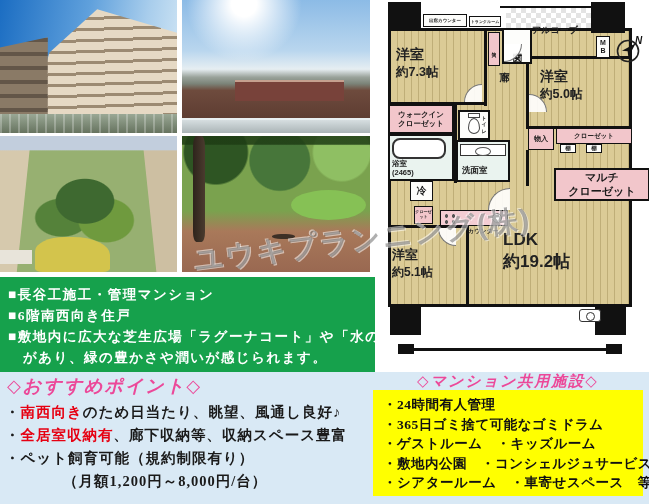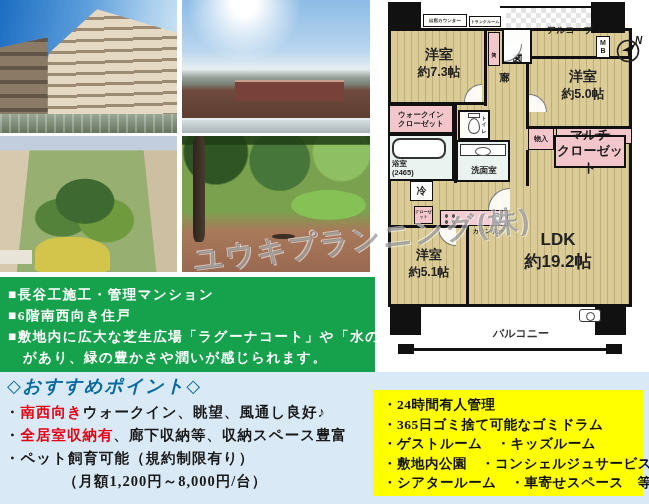--- a/index.html
+++ b/index.html
@@ -53,42 +53,42 @@
 
   
   #green-box{position:absolute;left:0;top:277px;width:375px;height:95px;background:#16a14c;
     color:#fff;font-weight:bold;font-size:13.5px;letter-spacing:1.5px;padding:7px 0 0 8px;box-sizing:border-box;}
   #green-box .note-line{line-height:21px;white-space:nowrap;}
 
   
   #blue-bg{position:absolute;left:0;top:372px;width:649px;height:132px;background:#d9e9f5;}
 
   #recommend{position:absolute;left:5px;top:372px;width:368px;}
-  .sec-title{color:#0369a1;font-weight:800;font-size:18px;letter-spacing:2px;
+  .sec-title{color:#ec4899;font-weight:800;font-size:18px;letter-spacing:2px;
     font-family:"Liberation Sans","DejaVu Sans",sans-serif;font-style:italic;}
   #recommend .sec-title{margin:2px 0 3px 2px;}
   .rec-line{font-size:14.5px;font-weight:bold;color:#1a1a1a;letter-spacing:1px;line-height:23px;white-space:nowrap;}
   .rec-line.indent{padding-left:58px;}
   .red{color:#e60012;}
 
   #facilities-title{position:absolute;left:373px;top:372px;width:270px;text-align:center;}
   #facilities-title .sec-title{font-size:15px;}
   #yellow-box{position:absolute;left:373px;top:390px;width:270px;height:106px;background:#ffff00;
     padding:5px 0 0 10px;box-sizing:border-box;}
   .fac-line{font-size:13.5px;font-weight:bold;color:#111;letter-spacing:.5px;line-height:19.5px;white-space:nowrap;}
 
   
   #floorplan{position:absolute;left:376px;top:2px;width:273px;height:366px;background:#fff;
     font-family:"Liberation Sans","DejaVu Sans",sans-serif;color:#1a1a1a;}
   #fp-base{position:absolute;left:12px;top:26px;width:244px;height:279px;
     background:repeating-linear-gradient(90deg,#dbcb96 0 6px,#bfae78 6px 7px);
     border:3px solid #111;box-sizing:border-box;}
   .blk{position:absolute;background:#111;}
   .w{position:absolute;background:#111;}
-  .fp-room-label{position:absolute;text-align:center;font-weight:bold;color:#222;}
+  .fp-room-label{position:absolute;text-align:left;font-weight:bold;color:#222;}
   .fp-room-label .rname{display:block;}
   .fp-box{position:absolute;box-sizing:border-box;border:2px solid #111;
     display:flex;align-items:center;justify-content:center;text-align:center;font-weight:bold;}
   .pink{background:#f2c6cb;}
   .white{background:#fdfdfb;}
   .bathc{background:#eaf3ef;}
   .pre{white-space:pre-line;}
   .checker{position:absolute;left:130px;top:6px;width:104px;height:40px;
     background:conic-gradient(#e3e3e3 25%,#fff 0 50%,#e3e3e3 0 75%,#fff 0);background-size:10px 10px;}
   .vtext{writing-mode:vertical-rl;text-orientation:upright;letter-spacing:1px;}
@@ -144,26 +144,29 @@
     <div class="note-line">■長谷工施工・管理マンション</div>
     <div class="note-line">■6階南西向き住戸</div>
     <div class="note-line">■敷地内に広大な芝生広場「ラグーナコート」や「水のテラス」</div>
     <div class="note-line">　があり、緑の豊かさや潤いが感じられます。</div>
   </div>
 
   <div id="blue-bg"></div>
 
   <div id="recommend">
     <div class="sec-title">◇おすすめポイント◇</div>
-    <div class="rec-line"><span>・</span><span class="red">南西向き</span><span>ウォークイン、眺望、風通し良好♪</span></div>
+    <div class="rec-line"><span>・</span><span class="red">南西向き</span><span>のため日当たり、眺望、風通し良好♪</span></div>
     <div class="rec-line"><span>・</span><span class="red">全居室収納有</span><span>、廊下収納等、収納スペース豊富</span></div>
     <div class="rec-line"><span>・</span><span>ペット飼育可能（規約制限有り）</span></div>
     <div class="rec-line indent"><span>（月額1,200円～8,000円/台）</span></div>
   </div>
 
+  <div id="facilities-title">
+    <span class="sec-title">◇マンション共用施設◇</span>
+  </div>
   <div id="yellow-box">
     <div class="fac-line">・24時間有人管理</div>
     <div class="fac-line">・365日ゴミ捨て可能なゴミドラム</div>
     <div class="fac-line">・ゲストルーム　・キッズルーム</div>
     <div class="fac-line">・敷地内公園　・コンシェルジュサービス</div>
     <div class="fac-line">・シアタールーム　・車寄せスペース　等</div>
   </div>
 
   <div id="floorplan">
     <div class="checker"></div>
@@ -241,30 +244,29 @@
     <div class="fp-box" style="left:64px;top:208px;width:68px;height:16px;background:#f3cdd3;border-width:1.5px;">
       <div class="stove"></div>
       <div class="sink"></div>
     </div>
     <div class="fp-room-label" style="left:92px;top:225px;width:40px;font-size:6px;">カウンター</div>
 
     <div class="fp-box pink" style="left:152px;top:126px;width:26px;height:22px;font-size:7px;border-width:1.5px;">物入</div>
     <div class="fp-box pink" style="left:180px;top:126px;width:76px;height:16px;font-size:6.5px;border-width:1.5px;">クローゼット</div>
     <div class="fp-box white" style="left:184px;top:142px;width:16px;height:9px;font-size:5.5px;border-width:1px;">棚</div>
     <div class="fp-box white" style="left:210px;top:142px;width:16px;height:9px;font-size:5.5px;border-width:1px;">棚</div>
-    <div class="fp-box pink pre" style="left:178px;top:133px;width:72px;height:33px;font-size:13px;line-height:1.25;">マルチ
+    <div class="fp-box pink pre" style="left:178px;top:166px;width:96px;height:33px;font-size:11px;line-height:1.25;">マルチ
 クローゼット</div>
 
     <div class="arc" style="left:88px;top:82px;width:18px;height:18px;"></div>
     <div class="arc" style="left:153px;top:92px;width:18px;height:18px;transform:rotate(90deg);"></div>
     <div class="arc" style="left:128px;top:42px;width:18px;height:18px;transform:rotate(180deg);"></div>
     <div class="arc" style="left:62px;top:226px;width:18px;height:18px;transform:rotate(270deg);"></div>
     <div class="arc" style="left:112px;top:186px;width:22px;height:22px;"></div>
 
-    <div class="fp-room-label" style="left:100px;top:324px;width:90px;font-size:11px;color:#333;">バルコニー</div>
     <div class="rail"></div>
     <div class="rail-end" style="left:22px;"></div>
     <div class="rail-end" style="left:230px;"></div>
     <div class="slop">
         <div class="slop-c"></div>
       </div>
   </div>
 
   <div id="watermark">ユウキプランニング(株)</div>
 

